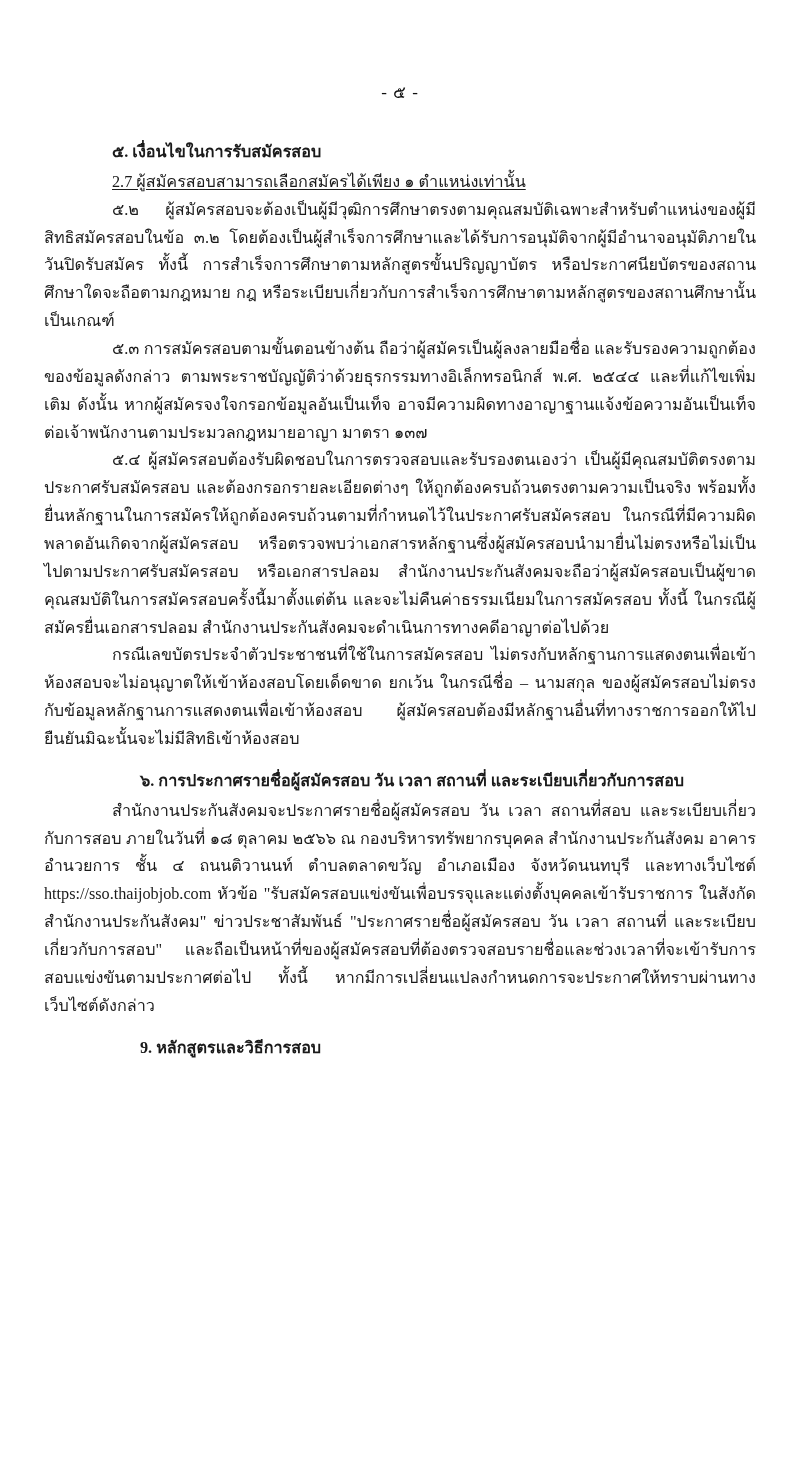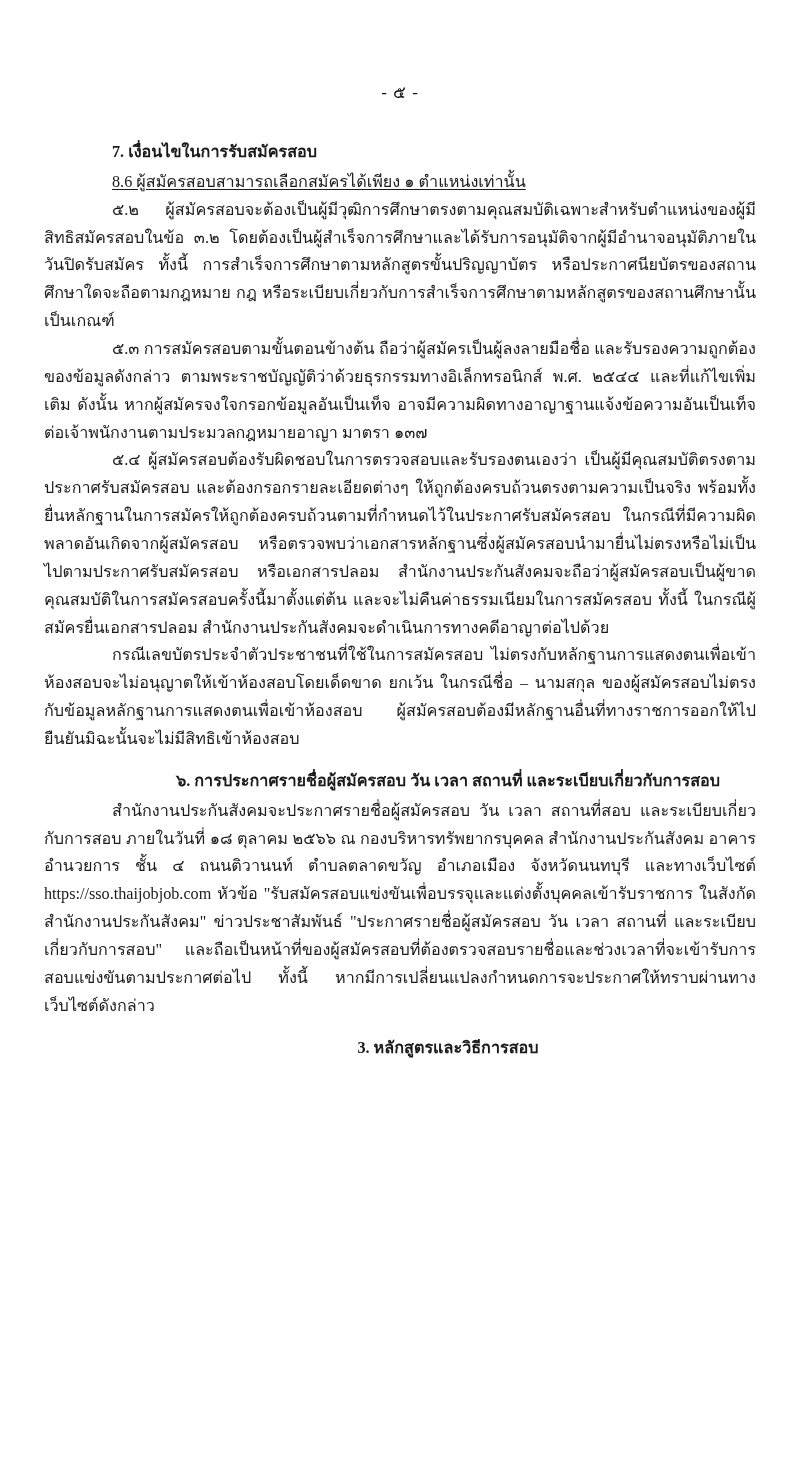--- a/index.html
+++ b/index.html
@@ -35,21 +35,20 @@
     text-justify: inter-word;
   }
   .heading {
     font-weight: bold;
     margin: 6px 0 2px 0;
     text-indent: 68px;
     text-align: left;
   }
   .heading.center-ish {
     text-indent: 96px;
-    text-align: center;
   }
   .para {
     margin: 0;
     text-indent: 68px;
   }
   .para.underline-first {
     text-indent: 68px;
   }
   .u {
     text-decoration: underline;
@@ -63,35 +62,35 @@
 </head>
 <body>
 
 <div class="page">
 
   <div class="page-number">- ๕ -</div>
 
   <div class="doc-body">
 
     <div class="block">
-      <p class="heading">7. เงื่อนไขในการรับสมัครสอบ</p>
-      <p class="para underline-first"><span class="u">8.6 ผู้สมัครสอบสามารถเลือกสมัครได้เพียง ๑ ตำแหน่งเท่านั้น</span></p>
+      <p class="heading">๕. เงื่อนไขในการรับสมัครสอบ</p>
+      <p class="para underline-first"><span class="u">2.7 ผู้สมัครสอบสามารถเลือกสมัครได้เพียง ๑ ตำแหน่งเท่านั้น</span></p>
       <p class="para">๕.๒ ผู้สมัครสอบจะต้องเป็นผู้มีวุฒิการศึกษาตรงตามคุณสมบัติเฉพาะสำหรับตำแหน่งของผู้มีสิทธิสมัครสอบในข้อ ๓.๒ โดยต้องเป็นผู้สำเร็จการศึกษาและได้รับการอนุมัติจากผู้มีอำนาจอนุมัติภายในวันปิดรับสมัคร ทั้งนี้ การสำเร็จการศึกษาตามหลักสูตรขั้นปริญญาบัตร หรือประกาศนียบัตรของสถานศึกษาใดจะถือตามกฎหมาย กฎ หรือระเบียบเกี่ยวกับการสำเร็จการศึกษาตามหลักสูตรของสถานศึกษานั้นเป็นเกณฑ์</p>
       <p class="para">๕.๓ การสมัครสอบตามขั้นตอนข้างต้น ถือว่าผู้สมัครเป็นผู้ลงลายมือชื่อ และรับรองความถูกต้องของข้อมูลดังกล่าว ตามพระราชบัญญัติว่าด้วยธุรกรรมทางอิเล็กทรอนิกส์ พ.ศ. ๒๕๔๔ และที่แก้ไขเพิ่มเติม ดังนั้น หากผู้สมัครจงใจกรอกข้อมูลอันเป็นเท็จ อาจมีความผิดทางอาญาฐานแจ้งข้อความอันเป็นเท็จ ต่อเจ้าพนักงานตามประมวลกฎหมายอาญา มาตรา ๑๓๗</p>
       <p class="para">๕.๔ ผู้สมัครสอบต้องรับผิดชอบในการตรวจสอบและรับรองตนเองว่า เป็นผู้มีคุณสมบัติตรงตามประกาศรับสมัครสอบ และต้องกรอกรายละเอียดต่างๆ ให้ถูกต้องครบถ้วนตรงตามความเป็นจริง พร้อมทั้งยื่นหลักฐานในการสมัครให้ถูกต้องครบถ้วนตามที่กำหนดไว้ในประกาศรับสมัครสอบ ในกรณีที่มีความผิดพลาดอันเกิดจากผู้สมัครสอบ หรือตรวจพบว่าเอกสารหลักฐานซึ่งผู้สมัครสอบนำมายื่นไม่ตรงหรือไม่เป็นไปตามประกาศรับสมัครสอบ หรือเอกสารปลอม สำนักงานประกันสังคมจะถือว่าผู้สมัครสอบเป็นผู้ขาดคุณสมบัติในการสมัครสอบครั้งนี้มาตั้งแต่ต้น และจะไม่คืนค่าธรรมเนียมในการสมัครสอบ ทั้งนี้ ในกรณีผู้สมัครยื่นเอกสารปลอม สำนักงานประกันสังคมจะดำเนินการทางคดีอาญาต่อไปด้วย</p>
       <p class="para">กรณีเลขบัตรประจำตัวประชาชนที่ใช้ในการสมัครสอบ ไม่ตรงกับหลักฐานการแสดงตนเพื่อเข้าห้องสอบจะไม่อนุญาตให้เข้าห้องสอบโดยเด็ดขาด ยกเว้น ในกรณีชื่อ – นามสกุล ของผู้สมัครสอบไม่ตรงกับข้อมูลหลักฐานการแสดงตนเพื่อเข้าห้องสอบ ผู้สมัครสอบต้องมีหลักฐานอื่นที่ทางราชการออกให้ไปยืนยันมิฉะนั้นจะไม่มีสิทธิเข้าห้องสอบ</p>
     </div>
 
     <div class="spacer-sm"></div>
 
     <div class="block">
       <p class="heading center-ish">๖. การประกาศรายชื่อผู้สมัครสอบ วัน เวลา สถานที่ และระเบียบเกี่ยวกับการสอบ</p>
       <p class="para">สำนักงานประกันสังคมจะประกาศรายชื่อผู้สมัครสอบ วัน เวลา สถานที่สอบ และระเบียบเกี่ยวกับการสอบ ภายในวันที่ ๑๘ ตุลาคม ๒๕๖๖ ณ กองบริหารทรัพยากรบุคคล สำนักงานประกันสังคม อาคารอำนวยการ ชั้น ๔ ถนนติวานนท์ ตำบลตลาดขวัญ อำเภอเมือง จังหวัดนนทบุรี และทางเว็บไซต์ https://sso.thaijobjob.com หัวข้อ "รับสมัครสอบแข่งขันเพื่อบรรจุและแต่งตั้งบุคคลเข้ารับราชการ ในสังกัดสำนักงานประกันสังคม" ข่าวประชาสัมพันธ์ "ประกาศรายชื่อผู้สมัครสอบ วัน เวลา สถานที่ และระเบียบเกี่ยวกับการสอบ" และถือเป็นหน้าที่ของผู้สมัครสอบที่ต้องตรวจสอบรายชื่อและช่วงเวลาที่จะเข้ารับการสอบแข่งขันตามประกาศต่อไป ทั้งนี้ หากมีการเปลี่ยนแปลงกำหนดการจะประกาศให้ทราบผ่านทางเว็บไซต์ดังกล่าว</p>
     </div>
 
     <div class="spacer-sm"></div>
 
     <div class="block">
-      <p class="heading center-ish">3. หลักสูตรและวิธีการสอบ</p>
+      <p class="heading center-ish">9. หลักสูตรและวิธีการสอบ</p>
     </div>
 
   </div>
 </div>
 
 </body></html>

